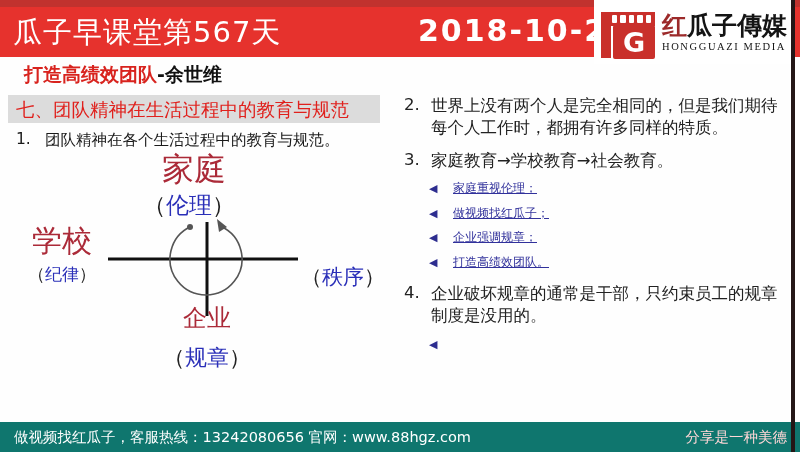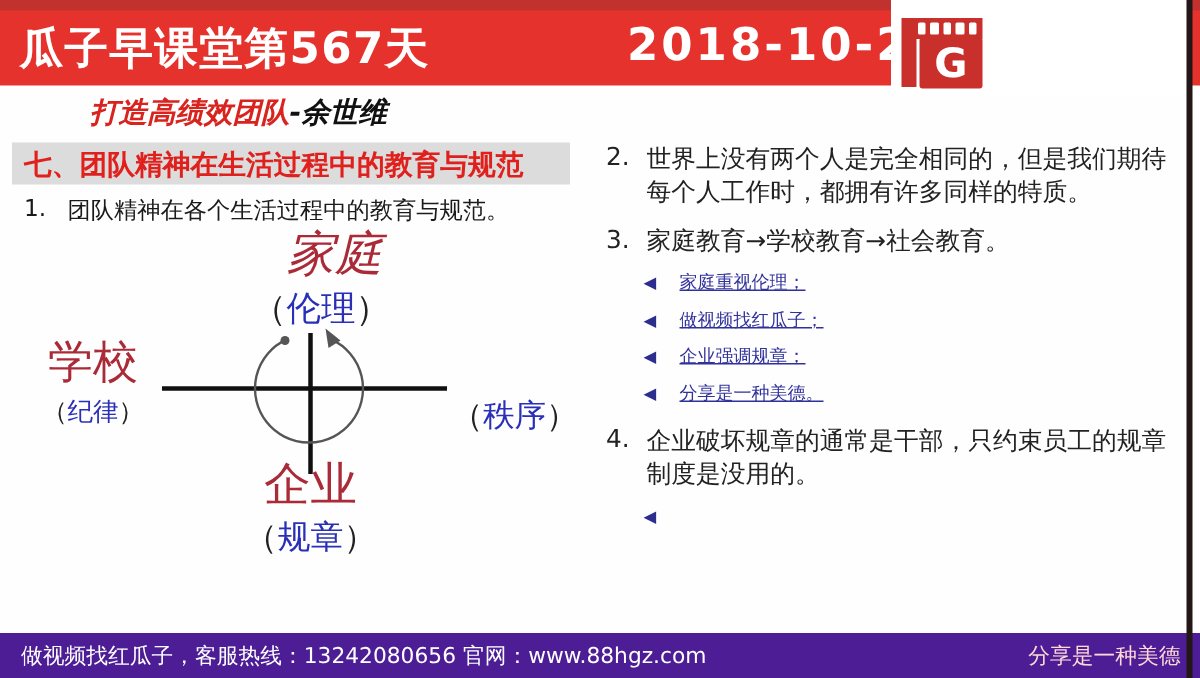--- a/index.html
+++ b/index.html
@@ -7,21 +7,21 @@
   #page {
     position:relative; width:800px; height:452px; margin:0 auto;
     background:#fefefe; overflow:hidden;
     font-family:"DejaVu Sans","Liberation Sans",sans-serif;
   }
   
   .banner { position:absolute; left:0; top:0; width:800px; height:57px; background:#e6322d; }
   .banner-shade { position:absolute; left:0; top:0; width:800px; height:7px; background:#c1322e; }
   .banner-title {
     position:absolute; left:13px; top:13px; color:#fff;
-    font-size:29px; font-weight:bold; letter-spacing:1px;
+    font-size:29px; font-weight:normal; letter-spacing:1px;
   }
   .banner-date {
     position:absolute; left:418px; top:13px; color:#fff;
     font-size:30px; font-weight:bold; letter-spacing:2px;
   }
   
   .logo-box {
     position:absolute; left:594px; top:0; width:198px; height:64px;
     background:#fff; display:flex; align-items:center; gap:7px;
     padding:4px 4px 4px 7px; z-index:10;
@@ -44,60 +44,60 @@
     font-size:25px; font-weight:bold; color:#141414; line-height:1.15; white-space:nowrap;
   }
   .logo-zh .first { color:#9c2a2a; }
   .logo-en {
     font-family:"Liberation Serif","DejaVu Serif",serif;
     font-size:10.5px; letter-spacing:1.6px; color:#141414; white-space:nowrap;
   }
   
   .subtitle {
     position:absolute; left:24px; top:62px;
-    font-size:19px; font-weight:bold; font-style:italic; white-space:nowrap;margin-left:36px;
+    font-size:19px; font-weight:bold; white-space:nowrap;
   }
   .subtitle .course { color:#d8231e; }
   .subtitle .author { color:#111; }
   .section-bar {
     position:absolute; left:8px; top:95px; width:372px; height:28px;
     background:#dcdcdc; display:flex; align-items:center; padding-left:8px;
   }
-  .section-bar span { color:#e0201c; font-size:18.5px; font-weight:bold; white-space:nowrap; }
+  .section-bar span { color:#e0201c; font-size:18.5px; font-weight:normal; white-space:nowrap; }
   
   .item1 { position:absolute; left:16px; top:130px; width:382px; display:flex; }
   .item1 .num { width:29px; flex-shrink:0; font-size:15.5px; color:#1a1a1a; }
   .item1 .txt { font-size:15.5px; color:#1a1a1a; }
   
   .diagram { position:absolute; left:0; top:145px; width:400px; height:240px; }
   .diagram svg { position:absolute; left:0; top:0; }
   .dg-label { position:absolute; text-align:center; color:#ab2a38; white-space:nowrap; }
   .dg-term  { position:absolute; text-align:center; white-space:nowrap; color:#222; }
   .dg-term .w { color:#2a2fb8; }
-  .dg-top    { left:123px; top:3px;   width:200px; font-size:32px;font-style:italic; }
-  .dg-top-t  { left:114px; top:45px;  width:200px; font-size:23px; }
+  .dg-top    { left:94px; top:3px;   width:200px; font-size:32px; }
+  .dg-top-t  { left:89px; top:45px;  width:200px; font-size:23px; }
   .dg-left   { left:12px;  top:76px;  width:100px; font-size:30px; }
   .dg-left-t { left:4px;   top:118px; width:116px; font-size:17px; }
   .dg-right  { left:293px; top:76px;  width:100px; font-size:30px; }
   .dg-right-t{ left:285px; top:118px; width:116px; font-size:21px; }
-  .dg-bottom { left:107px; top:157px; width:200px; font-size:31px; }
+  .dg-bottom { left:107px; top:157px; width:200px; font-size:24px; }
   .dg-bot-t  { left:107px; top:198px; width:200px; font-size:22px; }
   
   .rcol { position:absolute; left:398px; top:95px; width:392px; }
   .r-item { display:flex; }
   .r-item .num { width:33px; flex-shrink:0; font-size:16.5px; color:#222; padding-left:6px; }
   .r-item .txt { flex:1; font-size:16.5px; color:#222; line-height:1.32; }
   .bullets { margin:5px 0 0 31px; }
   .bullet-row { display:flex; align-items:center; height:24.5px; }
   .bullet-row .mark { width:24px; font-size:11px; color:#2d2d8f; flex-shrink:0; }
   .bullet-row .btxt { font-size:12px; color:#31319b;text-decoration:underline; }
   .gap-a { height:11px; } .gap-b { height:9px; }
   
   .footer {
-    position:absolute; left:0; top:422px; width:800px; height:30px; background:#4c1d95;
+    position:absolute; left:0; top:422px; width:800px; height:30px; background:#0f766e;
     display:flex; align-items:center; justify-content:space-between; padding:0 13px 0 14px;
   }
   .footer .f-left  { color:#fff; font-size:14.5px; white-space:nowrap; }
   .footer .f-right { color:#ffd7d7; font-size:14.5px; white-space:nowrap; }
   
   .edge-line { position:absolute; left:791px; top:0; width:4px; height:452px; background:#241616; z-index:40; }
 </style>
 </head>
 <body>
 
@@ -113,20 +113,24 @@
     <div class="logo-icon">
       <div class="bar-left"></div>
       <div class="strip">
         <i></i>
           <i></i>
           <i></i>
           <i></i>
           <i></i>
       </div>
       <div class="gbox">G</div>
+    </div>
+    <div class="logo-text">
+      <div class="logo-zh"><span class="first">红</span><span>瓜子傳媒</span></div>
+      <div class="logo-en">HONGGUAZI  MEDIA</div>
     </div>
   </div>
 
   <div class="subtitle">
     <span class="course">打造高绩效团队</span><span class="author">-余世维</span>
   </div>
 
   <div class="section-bar">
     <span>七、团队精神在生活过程中的教育与规范</span>
   </div>
@@ -173,21 +177,21 @@
       <div class="bullet-row">
         <span class="mark">◀</span>
         <span class="btxt">做视频找红瓜子；</span>
       </div>
       <div class="bullet-row">
         <span class="mark">◀</span>
         <span class="btxt">企业强调规章；</span>
       </div>
       <div class="bullet-row">
         <span class="mark">◀</span>
-        <span class="btxt">分享是一种美德。</span>
+        <span class="btxt">打造高绩效团队。</span>
       </div>
     </div>
     <div class="gap-b"></div>
 
     <div class="r-item">
       <span class="num">4.</span>
       <span class="txt">企业破坏规章的通常是干部，只约束员工的规章制度是没用的。</span>
     </div>
     <div class="bullets">
       <div class="bullet-row">

